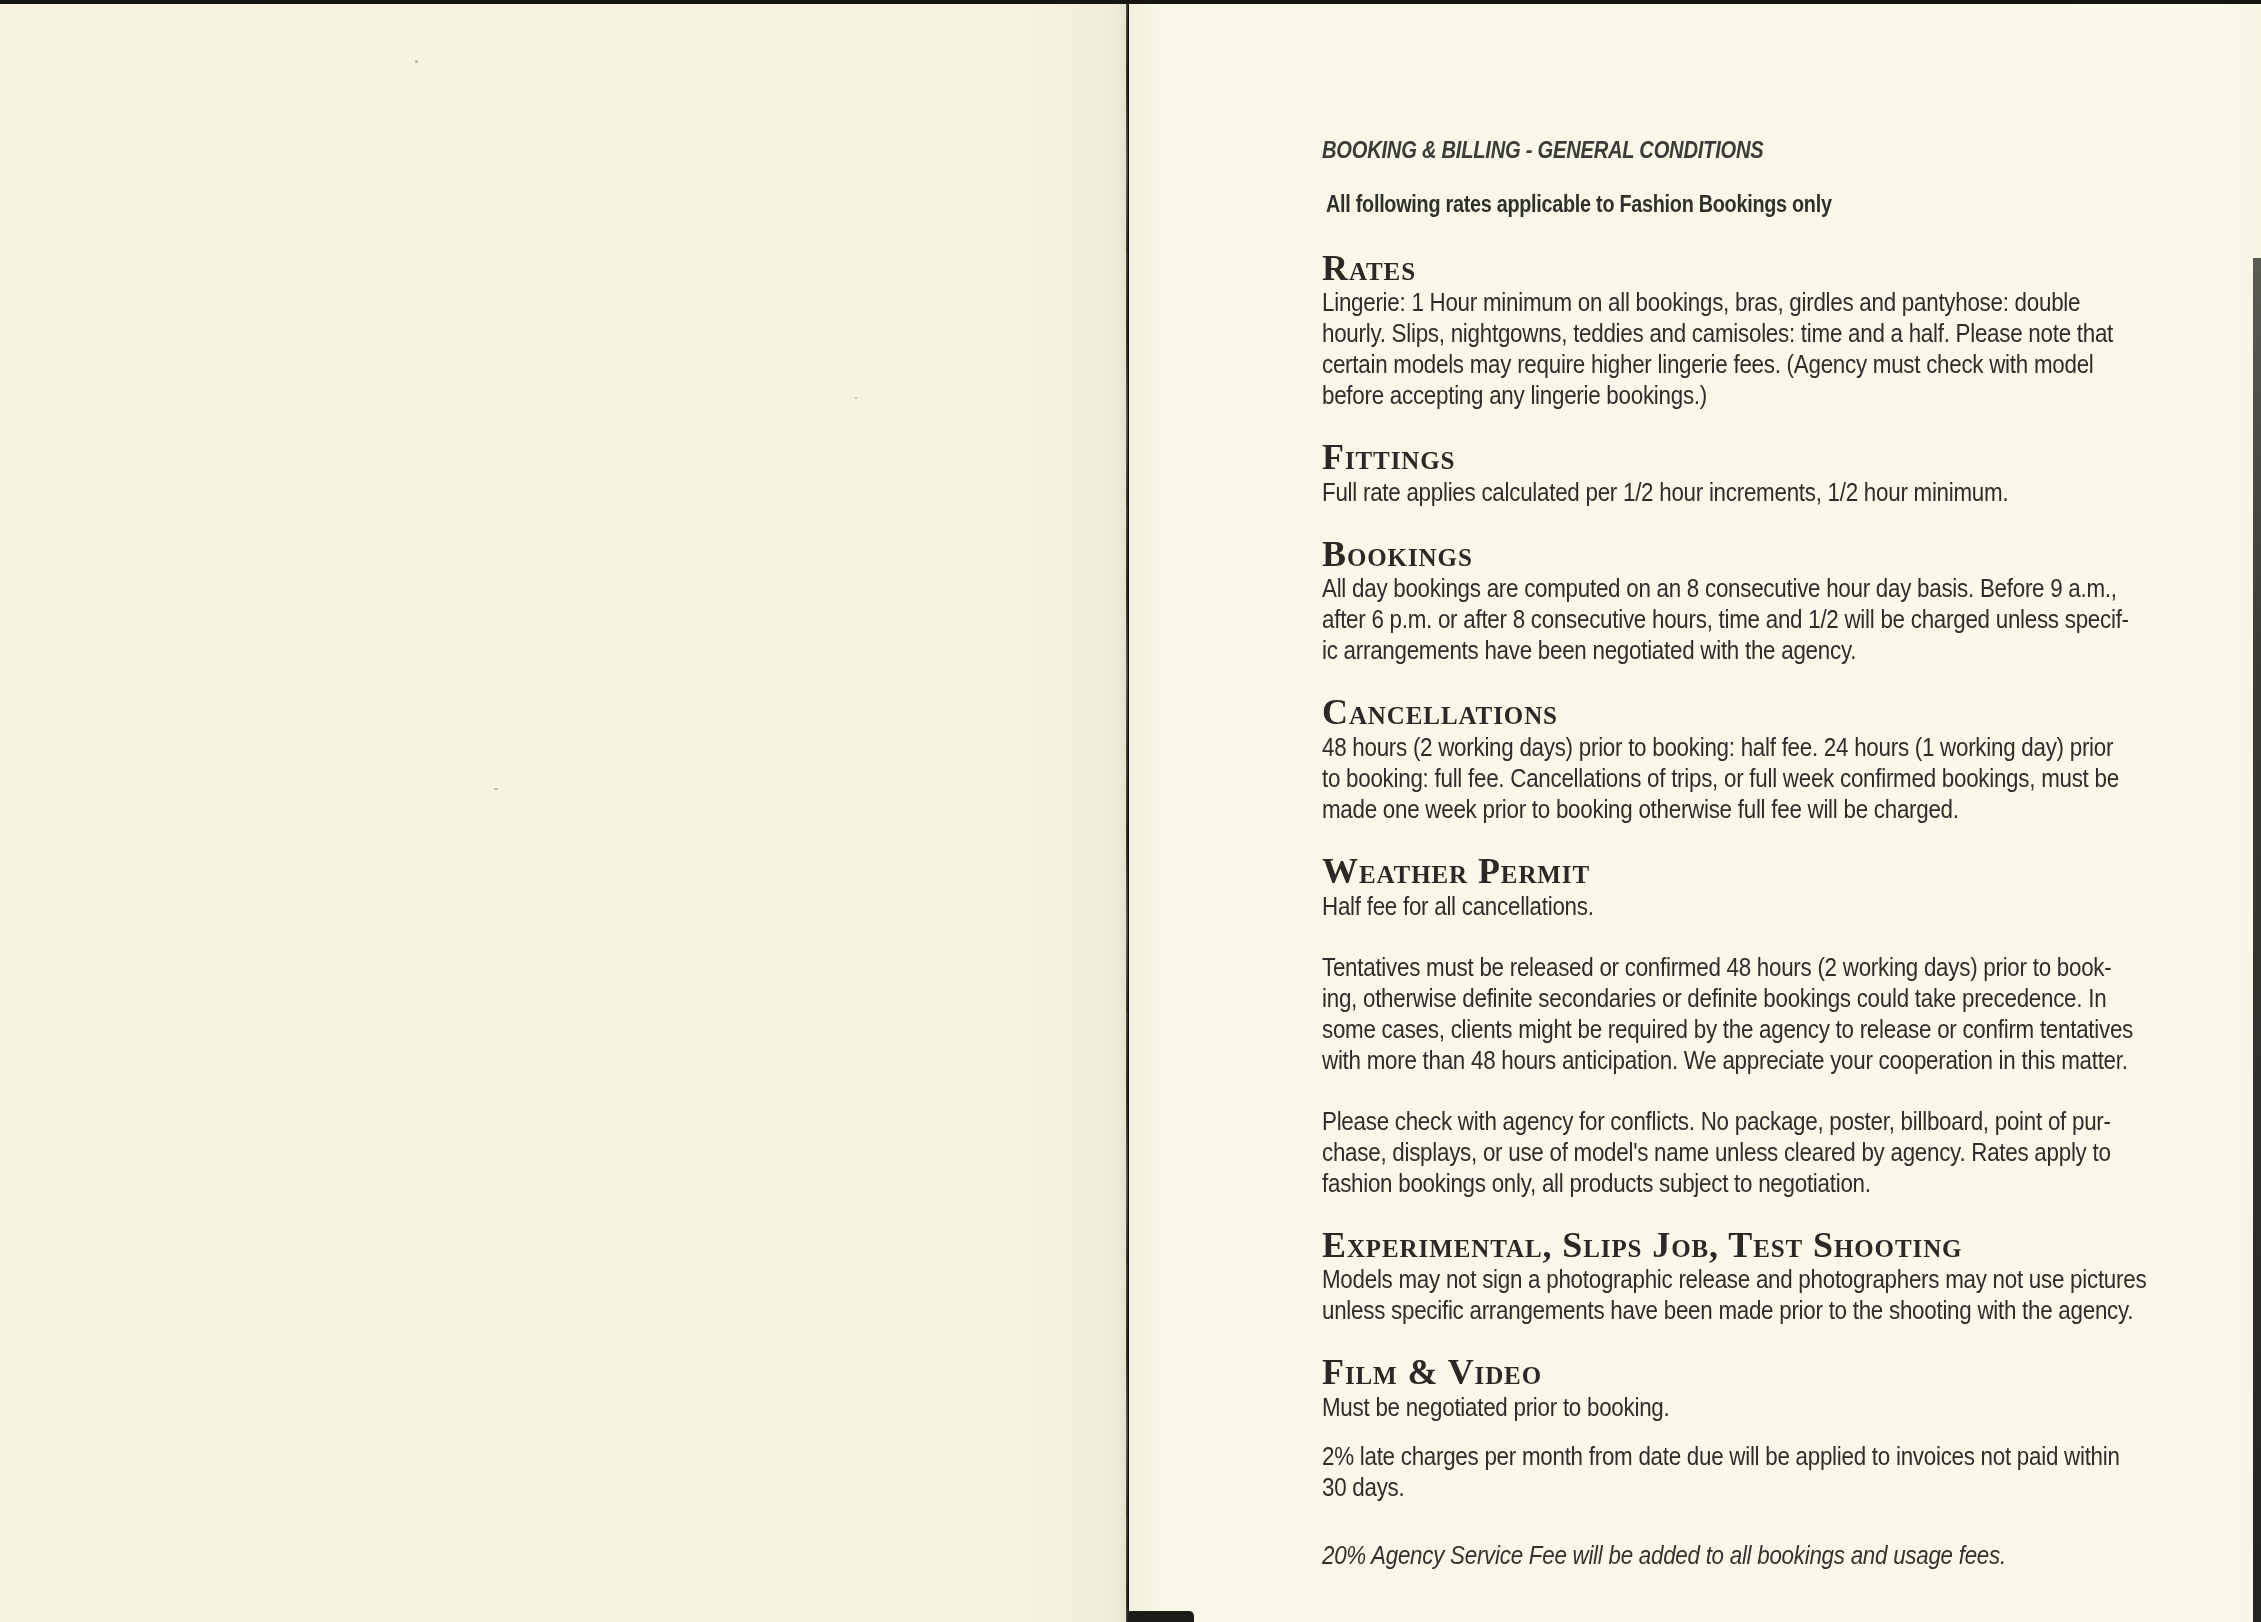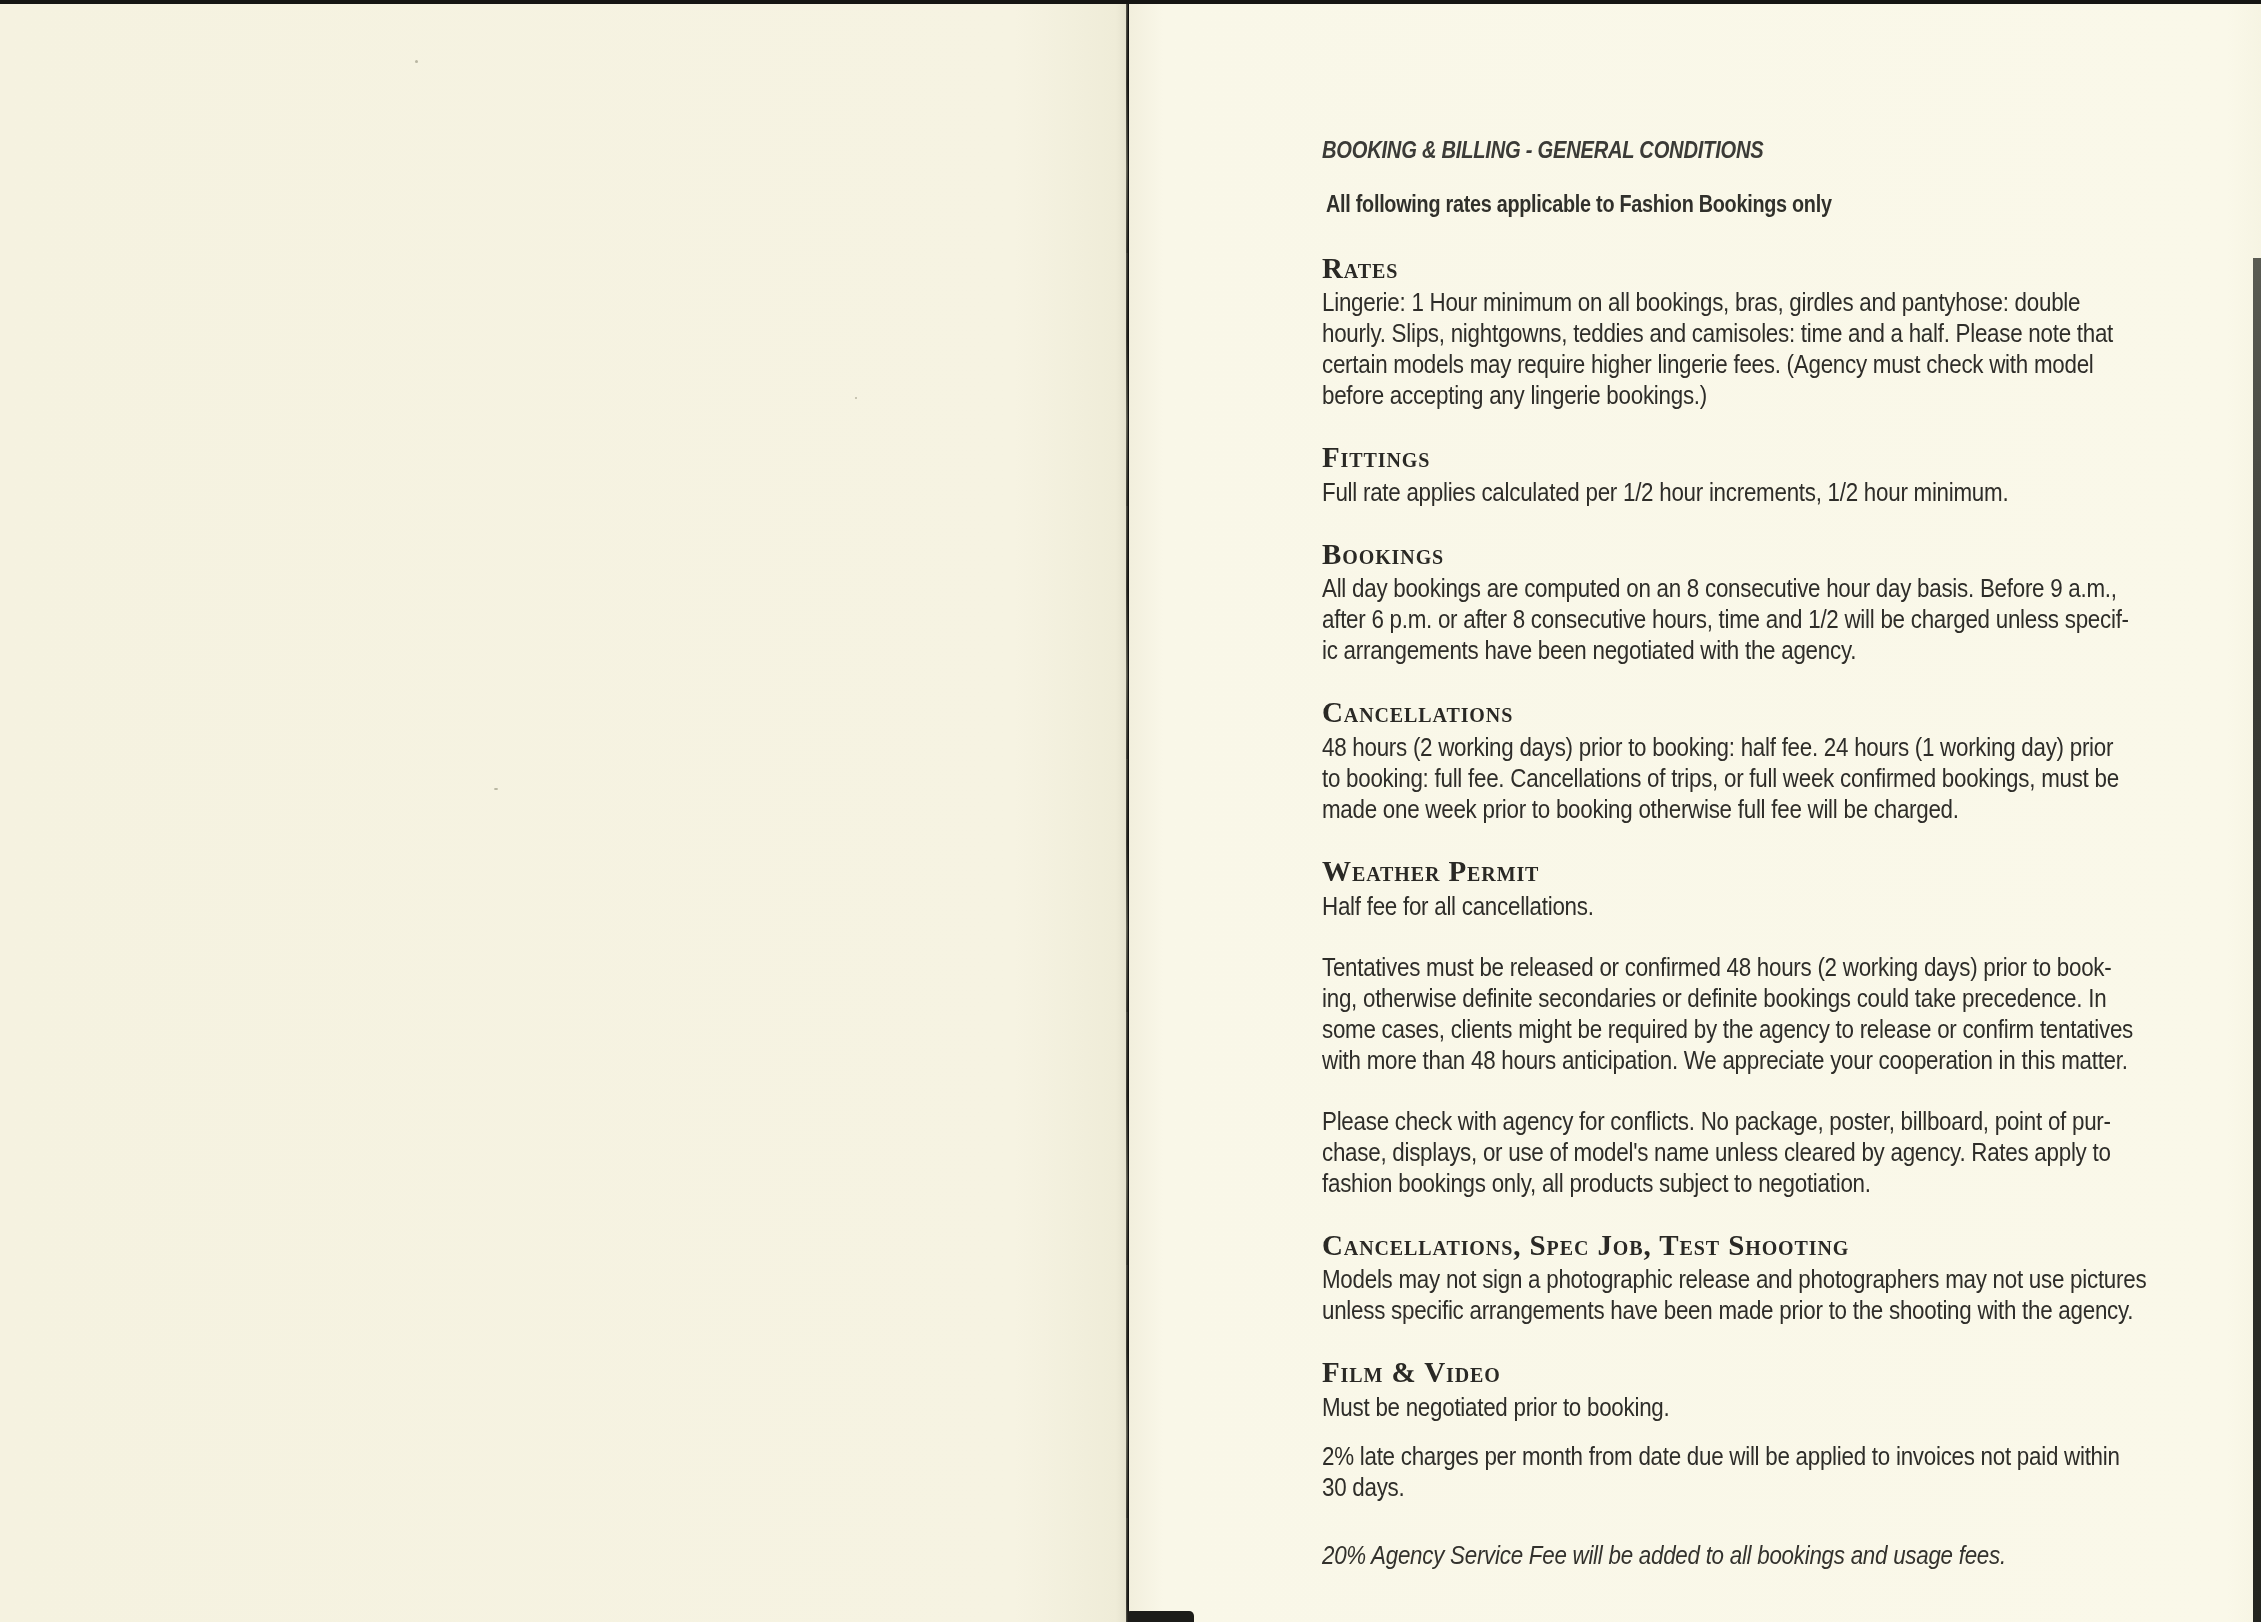--- a/index.html
+++ b/index.html
@@ -76,21 +76,21 @@
   }
 
   .section { margin: 0; }
   .section.first { margin-top: 34px; }
   .section.next { margin-top: 30px; }
   .section h2 {
     margin: 0; padding: 0;
     font-family: "Liberation Serif", serif;
     font-variant: small-caps;
     font-weight: 600;
-    font-size: 29px; line-height: 32px;
+    font-size: 36px; line-height: 32px;
     letter-spacing: 0.9px;
     color: #2a2925;
     white-space: pre;
   }
   .bodytext {
     margin: 3.6px 0 0 0;
     font-size: 26px; line-height: 31px;
     letter-spacing: -0.3px;
     color: #2e2d29;
     white-space: pre;
@@ -167,21 +167,21 @@
 with more than 48 hours anticipation. We appreciate your cooperation in this matter.</p>
     </div>
 
     <div class="section next">
       <p class="bodytext">Please check with agency for conflicts. No package, poster, billboard, point of pur-
 chase, displays, or use of model's name unless cleared by agency. Rates apply to
 fashion bookings only, all products subject to negotiation.</p>
     </div>
 
     <div class="section next">
-      <h2>Cancellations, Spec Job, Test Shooting</h2>
+      <h2>Experimental, Slips Job, Test Shooting</h2>
       <p class="bodytext">Models may not sign a photographic release and photographers may not use pictures
 unless specific arrangements have been made prior to the shooting with the agency.</p>
     </div>
 
     <div class="section next">
       <h2>Film &amp; Video</h2>
       <p class="bodytext">Must be negotiated prior to booking.</p>
     </div>
 
     <p class="bodytext note">2% late charges per month from date due will be applied to invoices not paid within

